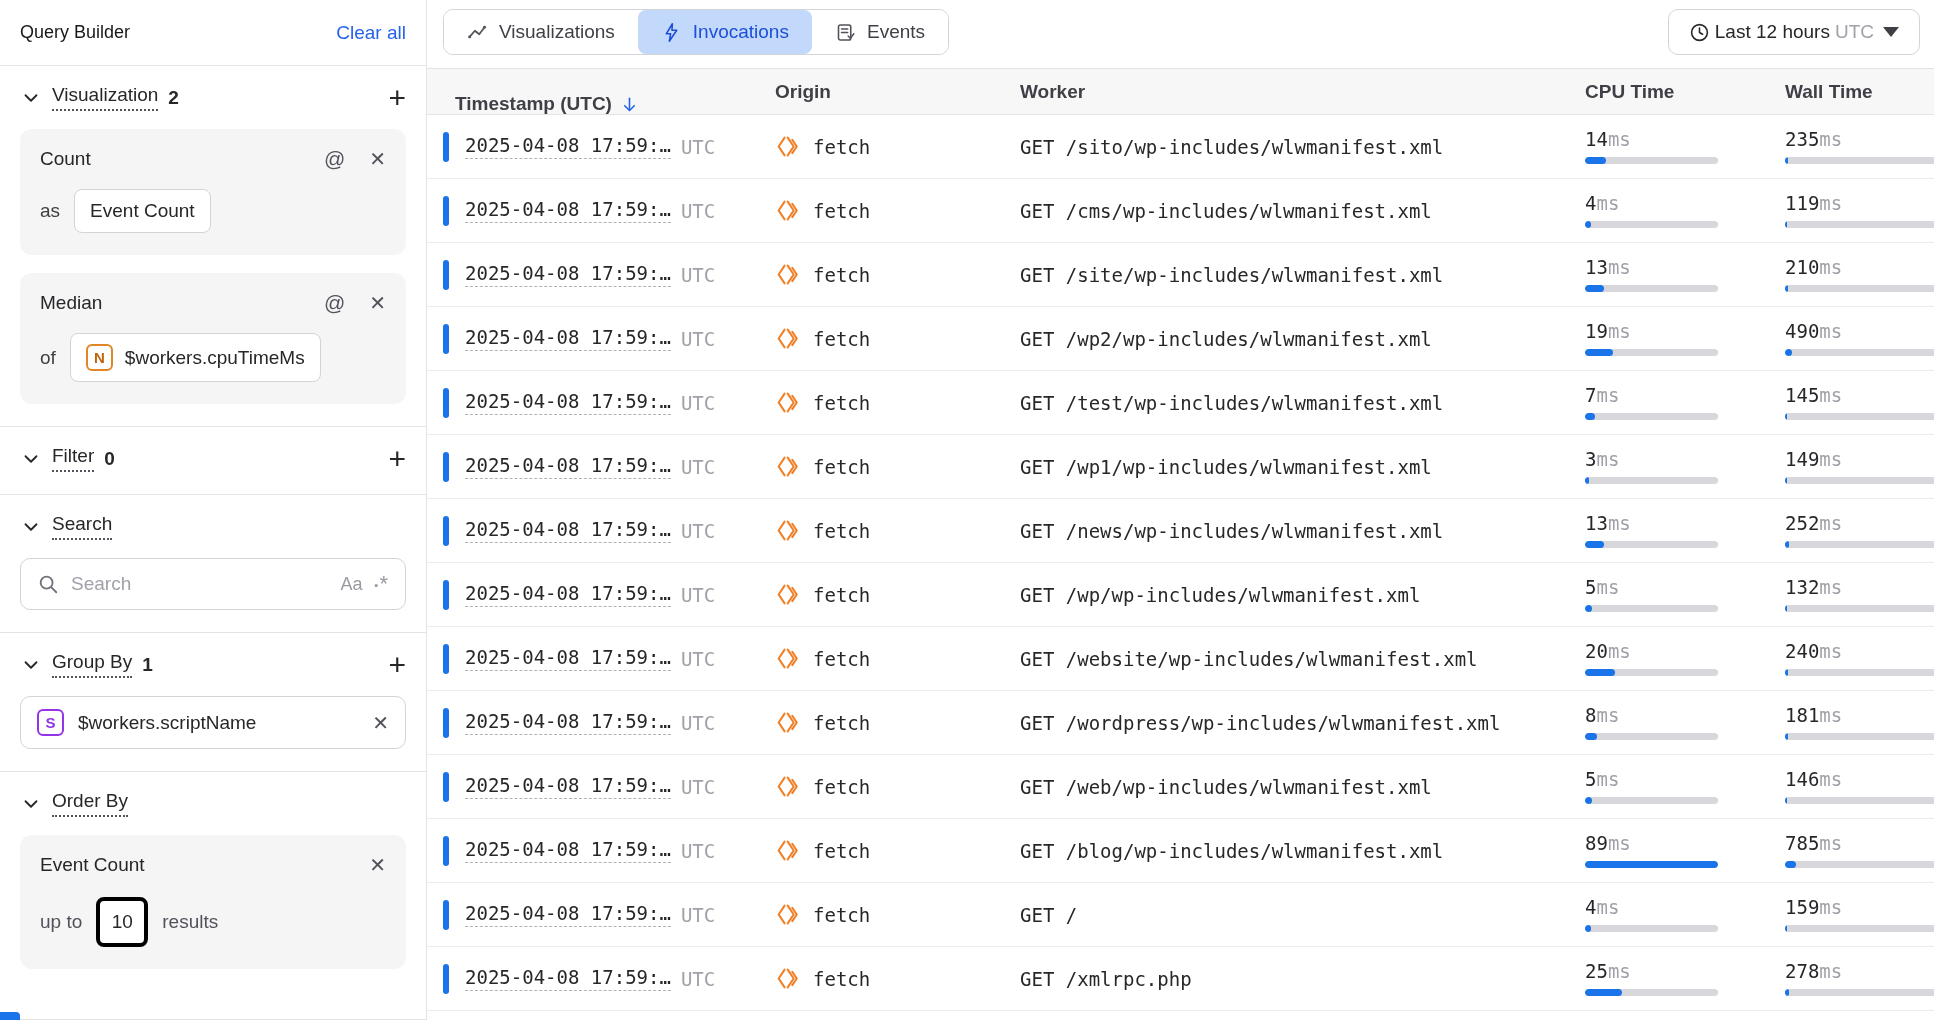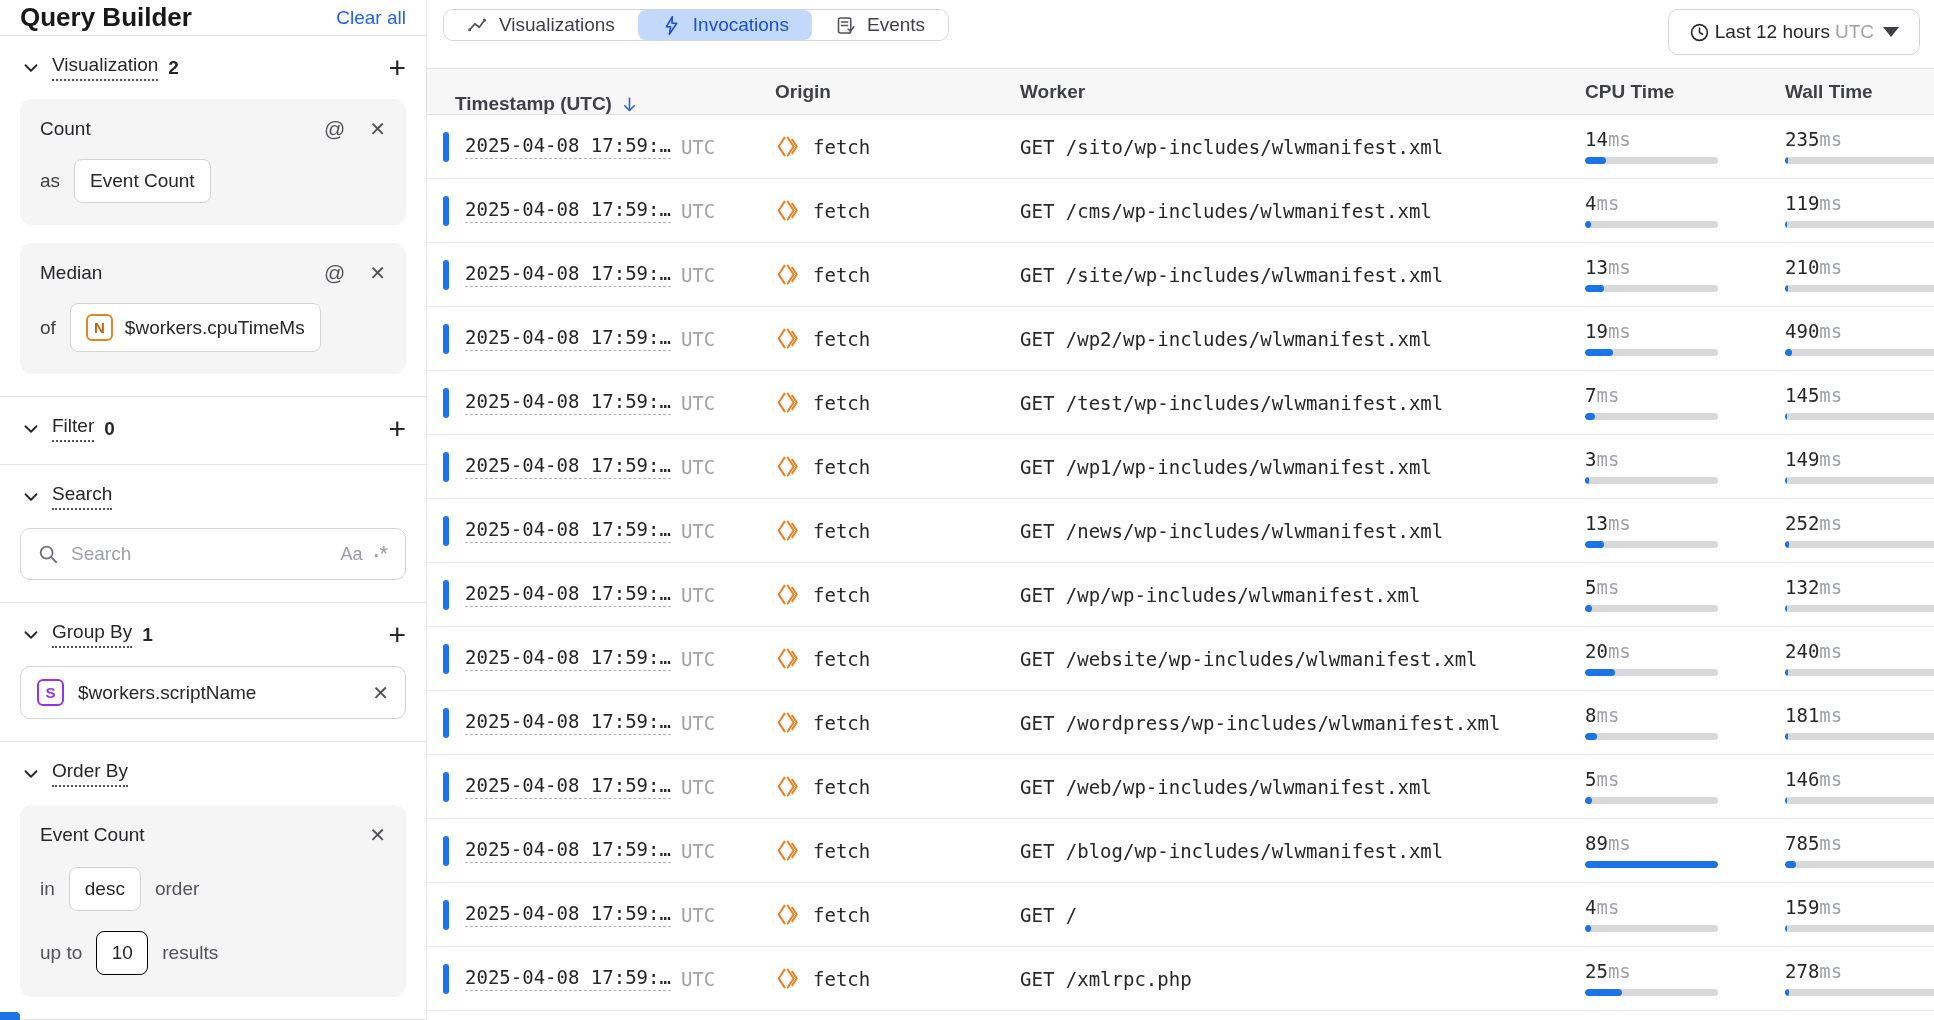--- a/index.html
+++ b/index.html
@@ -5,21 +5,21 @@
   * { margin:0; padding:0; box-sizing:border-box; }
   html,body { width:1934px; height:1020px; overflow:hidden; background:#fff;
     font-family:"Liberation Sans", sans-serif; color:#27272a; }
   .app { display:flex; width:100%; height:100%; }
 
   
   .sidebar { width:427px; min-width:427px; height:100%; border-right:1px solid #e4e4e7;
     display:flex; flex-direction:column; background:#fff; position:relative; }
   .sb-header { height:66px; display:flex; align-items:center; justify-content:space-between;
     padding:0 20px; border-bottom:1px solid #e4e4e7; }
-  .sb-title { font-size:26px; font-weight:bold; color:#18181b; }
+  .sb-title { font-size:18px; font-weight:normal; color:#18181b; }
   .link { color:#2563eb; font-size:19px; cursor:pointer; }
 
   .section { padding:18px 20px 22px; border-bottom:1px solid #e4e4e7; }
   .section.no-border { border-bottom:none; }
   .sec-head { display:flex; align-items:center; }
   .chev { width:22px; height:22px; margin-right:10px; flex:none; }
   .sec-label { font-size:19px; color:#27272a; border-bottom:2px dotted #52525b; padding-bottom:3px; }
   .sec-count { font-size:19px; font-weight:bold; margin-left:10px; }
   .plus-btn { margin-left:auto; font-size:30px; font-weight:300; color:#27272a; line-height:20px; cursor:pointer; }
 
@@ -47,31 +47,31 @@
   .tog { color:#9a9aa3; font-size:18px; cursor:pointer; }
   .regex-tog { letter-spacing:1px; }
   .regex-tog .sq { font-size:11px; vertical-align:baseline; }
   .regex-tog .ast { font-size:22px; vertical-align:-2px; }
 
   .chip-box { margin-top:18px; border:1px solid #d4d4d8; border-radius:10px; background:#fff;
     display:flex; align-items:center; gap:14px; padding:12px 16px; }
   .chip-box .x-icon { margin-left:auto; }
 
   .order-card .card-row { margin-top:20px; }
-  .limit-box { background:#fff; border:1px solid #000000; border-radius:8px; padding:10px 0;
+  .limit-box { background:#fff; border:4px solid #000000; border-radius:8px; padding:10px 0;
     width:52px; text-align:center; font-size:19px; cursor:pointer; }
 
   .sb-bottom-divider { margin-top:auto; border-top:1px solid #e4e4e7; }
   .blue-sliver { position:absolute; left:0; bottom:0; width:20px; height:8px; background:#1a73e8; border-radius:0 4px 0 0; }
 
   
   .main { flex:1; display:flex; flex-direction:column; min-width:0; }
   .topbar { height:68px; position:relative; display:flex; align-items:flex-start; padding:9px 14px 0 16px; }
   .seg-group { display:inline-flex; border:1px solid #d4d4d8; border-radius:10px; background:#fff;
-    height:32px; overflow:hidden; }
+    height:46px; overflow:hidden; }
   .seg { display:flex; align-items:center; gap:11px; padding:0 23px; font-size:19px; color:#3f3f46;
     cursor:pointer; background:#fff; }
   .seg.active { background:#c3d9fb; color:#1d4ed8; border-radius:8px; }
   .seg svg { width:21px; height:21px; }
 
   .time-btn { margin-left:auto; height:46px; border:1px solid #d4d4d8; border-radius:10px;
     display:flex; align-items:center; gap:5px; padding:0 20px; background:#fff; cursor:pointer; }
   .time-btn .tlabel { font-size:19px; color:#27272a; }
   .time-btn .tz { font-size:19px; color:#a1a1aa; }
   .caret { width:0; height:0; border-left:8px solid transparent; border-right:8px solid transparent;
@@ -207,25 +207,20 @@
         <span class="sec-label">Order By</span>
       </div>
       <div class="card order-card">
         <div class="card-head">
           <span class="card-title">Event Count</span>
           <span class="ghost-icons">
               <span class="x-icon">✕</span>
             </span>
         </div>
         <div class="card-row">
-          <span class="dim">in</span>
-          <span class="wbtn">desc</span>
-          <span class="dim">order</span>
-        </div>
-        <div class="card-row">
           <span class="dim">up to</span>
           <span class="limit-box">10</span>
           <span class="dim">results</span>
         </div>
       </div>
     </div>
 
     <div class="sb-bottom-divider"></div>
     <div class="blue-sliver"></div>
   </aside>

